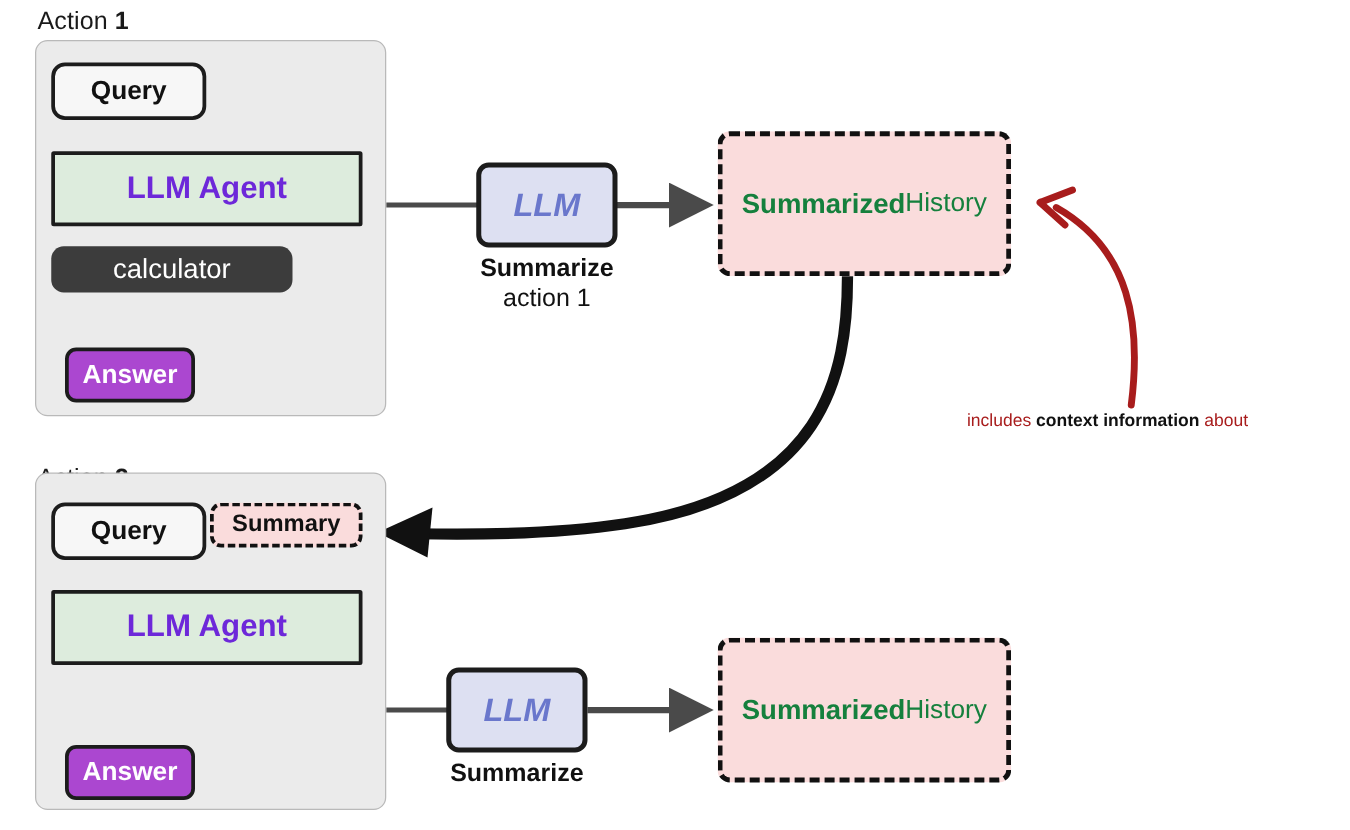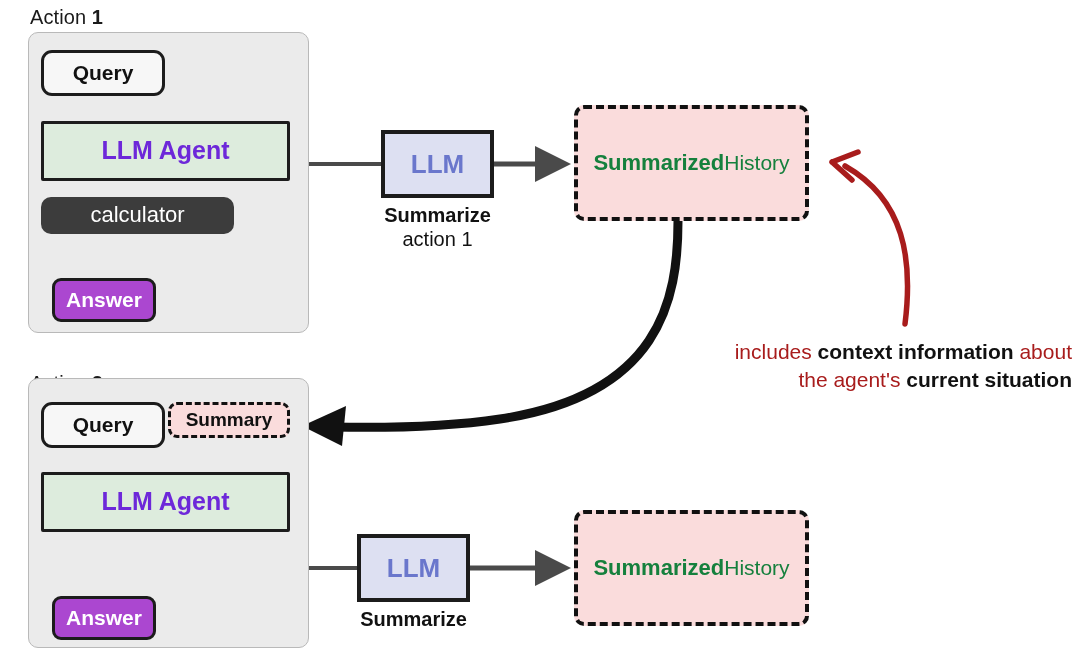--- a/index.html
+++ b/index.html
@@ -76,24 +76,25 @@
     border: 3.5px solid #1c1c1c;
     border-radius: 9px;
     font-size: 21px;
     font-weight: bold;
     color: #ffffff;
   }
 
   .llm-box {
     background: #dde0f2;
     border: 4px solid #1c1c1c;
-    border-radius: 0;
+    border-radius: 10px;
     font-size: 26px;
     font-weight: bold;
     color: #6a77cc;
+    font-style: italic;
   }
 
   .summary-chip {
     background: #fadcdc;
     border: 3.5px dashed #111111;
     border-radius: 9px;
     font-size: 19px;
     font-weight: bold;
     color: #111111;
   }
@@ -111,26 +112,25 @@
   .caption {
     text-align: center;
     color: #111111;
     white-space: nowrap;
   }
   .caption .c1 { font-size: 20px; font-weight: bold; line-height: 1.2; }
   .caption .c2 { font-size: 20px; font-weight: normal; line-height: 1.2; }
 
   
   .annotation {
-    text-align: right;
-    font-size: 21px;
+    text-align: center;
+    font-size: 14px;
     color: #a81c1c;
     line-height: 1.35;
     white-space: nowrap;
-    margin-top: 11px;
   }
   .annotation b { color: #111111; font-weight: bold; }
 
   svg.overlay {
     position: absolute;
     left: 0; top: 0;
     width: 1080px; height: 664px;
     pointer-events: none;
   }
 </style>
@@ -205,23 +205,20 @@
 
 <div class="abs node history-box" style="left:574px; top:105px; width:235px; height:116px;">
   <span class="l1">Summarized</span>
   <span class="l2">History</span>
 </div>
 
 <div class="abs annotation" style="left:700px; top:327px; width:372px;">
   <div>
     <span>includes </span><b>context information</b><span> about</span>
   </div>
-  <div>
-    <span>the agent's </span><b>current situation</b>
-  </div>
 </div>
 
 <div class="abs action-label" style="left:30px; top:372px;">
   <span>Action </span><span class="num">2</span>
 </div>
 
 <div class="abs panel" style="left:28px; top:378px; width:281px; height:270px;"></div>
 
 <div class="abs node query-box" style="left:41px; top:402px; width:124px; height:46px;">
   <span>Query</span>

